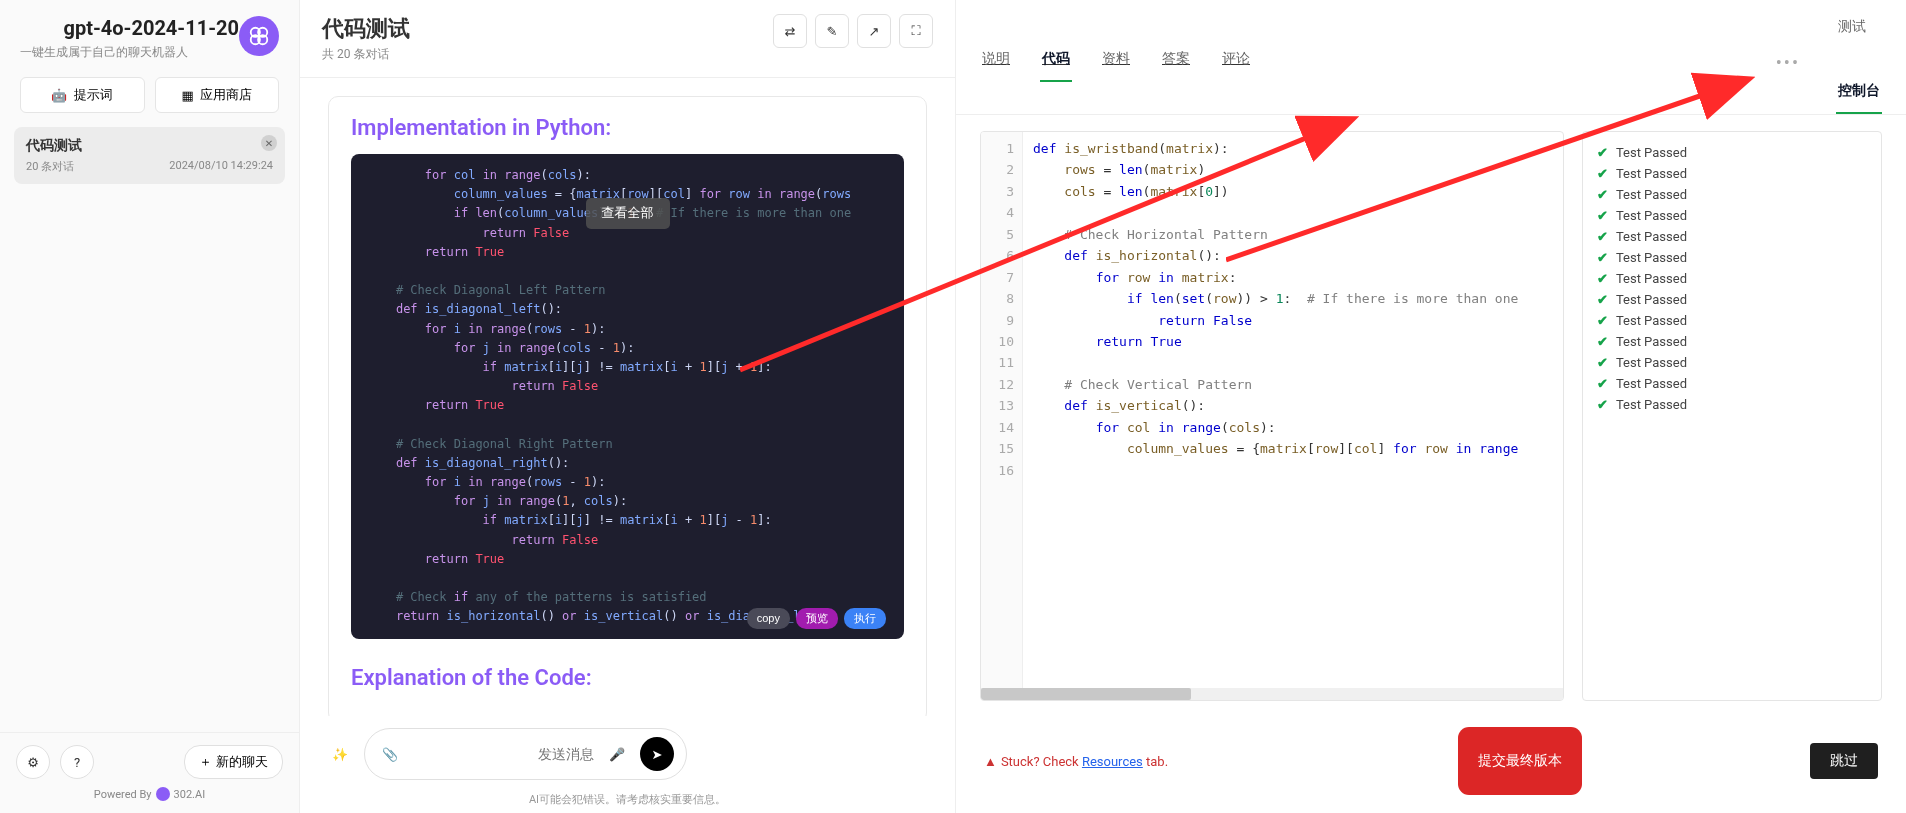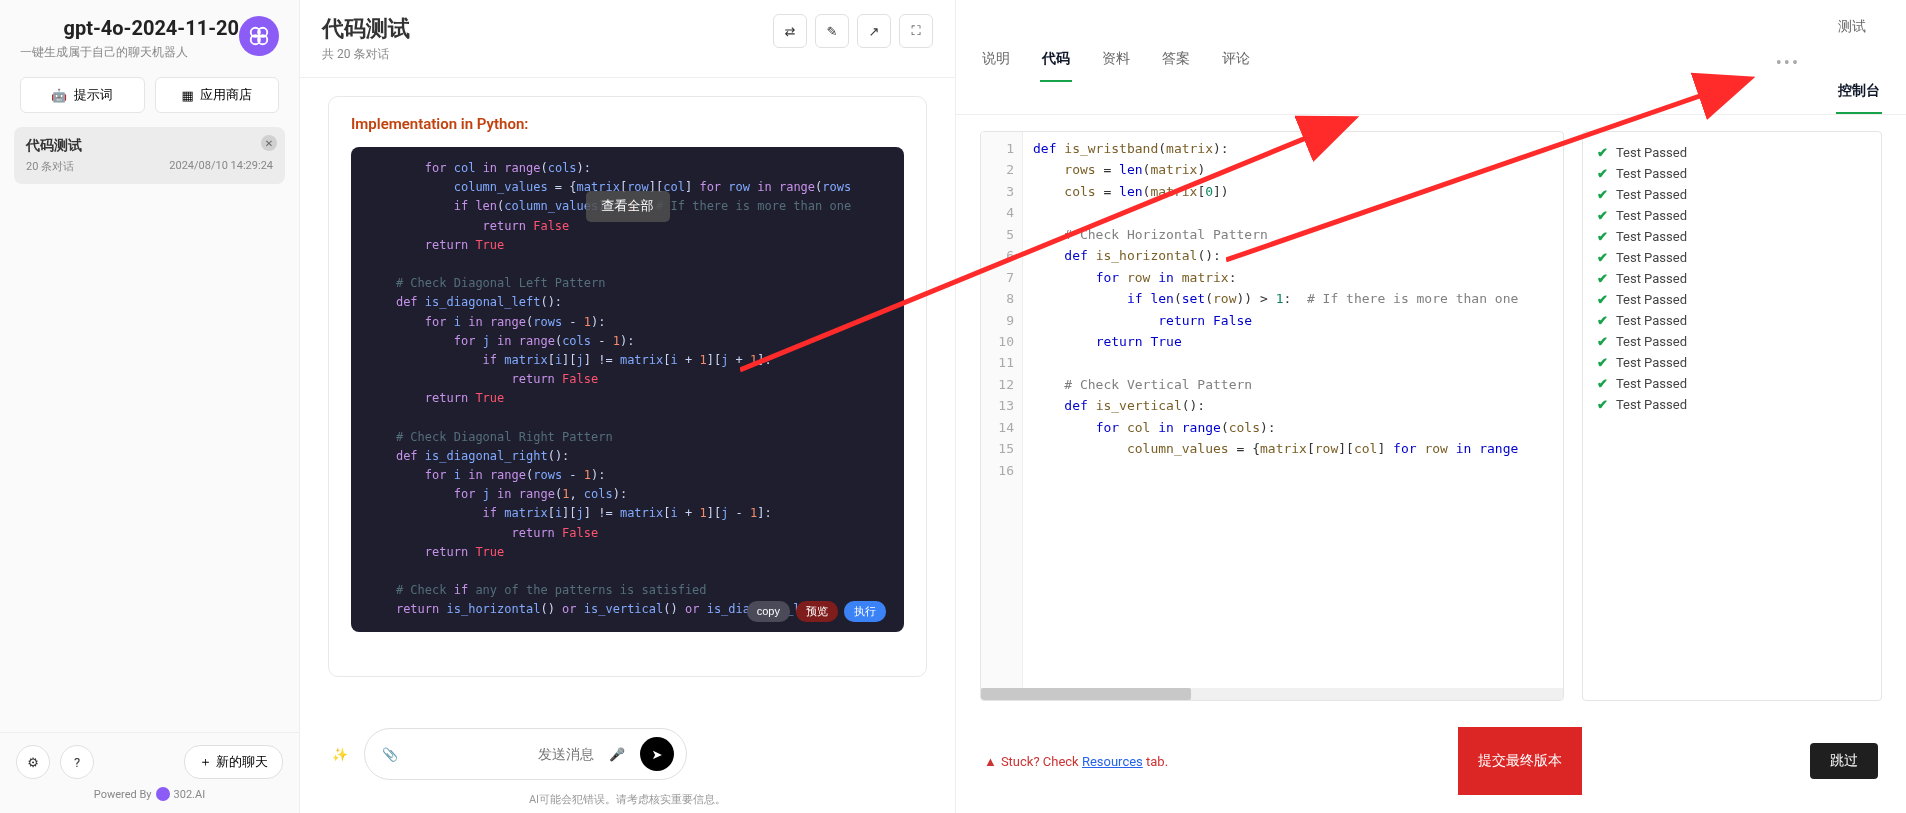--- a/index.html
+++ b/index.html
@@ -30,28 +30,28 @@
 
 
 .chat { flex: 1; display: flex; flex-direction: column; min-width: 0; border-right: 1px solid #eee; position: relative; }
 .chat-head { padding: 14px 22px; border-bottom: 1px solid #eee; display: flex; align-items: flex-start; justify-content: space-between; }
 .chat-title { font-size: 22px; font-weight: 700; }
 .chat-sub { font-size: 12px; color: #888; margin-top: 2px; }
 .chat-head-btns { display: flex; gap: 8px; }
 .hbtn { width: 34px; height: 34px; border: 1px solid #e0e0e0; border-radius: 6px; background: #fff; display: flex; align-items: center; justify-content: center; cursor: pointer; }
 .chat-body { flex: 1; overflow-y: auto; padding: 18px 28px; }
 .card { border: 1px solid #e8e8e8; border-radius: 10px; padding: 18px 22px; background: #fff; }
-.section-h { font-size: 15px; font-weight: 600; margin-bottom: 14px; color: #c2410c; }
+.section-h { font-size: 22px; font-weight: 600; margin-bottom: 14px; color: #8b5cf6; }
 .code-block { position: relative; background: #1e1e2e; border-radius: 8px; padding: 12px 16px; font-family: Consolas, Monaco, monospace; font-size: 12px; line-height: 1.6; color: #cdd6f4; overflow: hidden; margin-bottom: 26px; }
 .code-block pre { white-space: pre; overflow: hidden; }
 .code-overlay { position: absolute; top: 44px; left: 50%; transform: translateX(-50%); background: rgba(80,80,80,.85); color: #fff; padding: 5px 16px; border-radius: 5px; font-size: 13px; cursor: pointer; }
 .code-toolbar { position: absolute; right: 18px; bottom: 10px; display: flex; gap: 6px; }
 .ct-btn { font-size: 11px; padding: 3px 10px; border-radius: 10px; cursor: pointer; border: none; color: #fff; }
 .ct-copy { background: #4a4a58; }
-.ct-prev { background: #7f1d1d; }
+.ct-prev { background: #a21caf; }
 .ct-run { background: #3b82f6; }
 .expl-list { padding-left: 20px; margin-top: 10px; }
 .expl-list li { margin-bottom: 6px; font-size: 14px; }
 .chat-input-wrap { padding: 12px 22px 6px; }
 .chat-input { display: flex; align-items: center; gap: 10px; border: 1px solid #e0e0e0; border-radius: 28px; padding: 8px 12px; }
 .ci-icon { width: 26px; height: 26px; color: #888; display: flex; align-items: center; justify-content: center; }
 .ci-field { flex: 1; border: none; outline: none; font-size: 14px; text-align: right; }
 .ci-send { width: 34px; height: 34px; border-radius: 50%; background: #000; color: #fff; display: flex; align-items: center; justify-content: center; cursor: pointer; }
 .magic-btn { width: 36px; height: 36px; margin-right: 6px; display: flex; align-items: center; justify-content: center; color: #888; }
 .input-row { display: flex; align-items: center; }
@@ -60,21 +60,21 @@
 
 .k-kw { color: #c792ea; }
 .k-def { color: #82aaff; }
 .k-num { color: #f78c6c; }
 .k-cm { color: #546e7a; }
 .k-bool { color: #ff5370; }
 
 
 .editor-side { width: 950px; display: flex; flex-direction: column; background: #fff; }
 .ed-tabs-row { display: flex; align-items: center; padding: 10px 24px 0; border-bottom: 1px solid #eee; justify-content: space-between; }
-.ed-tabs-left { display: flex; gap: 28px; }
+.ed-tabs-left { display: flex; gap: 28px; text-decoration: underline; }
 .ed-tabs-right { display: flex; gap: 28px; align-items: center; }
 .tab { padding: 8px 2px 12px; font-size: 14px; color: #666; cursor: pointer; border-bottom: 2px solid transparent; }
 .tab.active { color: #0f172a; border-bottom-color: #16a34a; font-weight: 600; }
 .dots { color: #aaa; font-size: 18px; letter-spacing: 2px; padding: 0 8px; cursor: pointer; }
 .ed-main { flex: 1; display: flex; padding: 16px 24px; gap: 18px; overflow: hidden; }
 .code-editor { flex: 1; border: 1px solid #e5e5e5; border-radius: 4px; display: flex; flex-direction: column; overflow: hidden; min-width: 0; }
 .ce-body { flex: 1; display: flex; overflow: hidden; font-family: Consolas, Monaco, monospace; font-size: 13px; position: relative; }
 .ce-gutter { width: 42px; background: #fafafa; color: #aaa; text-align: right; padding: 6px 8px 6px 4px; line-height: 1.65; border-right: 1px solid #eee; user-select: none; }
 .ce-code { flex: 1; padding: 6px 10px; line-height: 1.65; white-space: pre; overflow: hidden; color: #333; }
 .ce-code .kw { color: #0000cc; }
@@ -83,21 +83,21 @@
 .ce-code .cm { color: #808080; }
 .ce-scroll { height: 12px; background: #f0f0f0; position: relative; }
 .ce-thumb { position: absolute; left: 0; top: 0; height: 100%; width: 36%; background: #c8c8c8; border-radius: 2px; }
 .results { width: 300px; border: 1px solid #e5e5e5; border-radius: 4px; padding: 10px 14px; overflow-y: auto; }
 .res-line { display: flex; align-items: center; gap: 8px; padding: 3px 0; font-size: 13px; color: #444; }
 .check { color: #16a34a; font-weight: 700; }
 .ed-footer { display: flex; align-items: center; padding: 10px 28px 18px; gap: 14px; }
 .stuck { color: #cc3333; font-size: 13px; display: flex; align-items: center; gap: 4px; }
 .stuck a { color: #2563eb; text-decoration: underline; }
 .ed-footer .spacer { flex: 1; }
-.btn-red { background: #dc2626; color: #fff; border: none; padding: 25px 20px; border-radius: 0; font-size: 14px; cursor: pointer; }
+.btn-red { background: #dc2626; color: #fff; border: none; padding: 25px 20px; border-radius: 11px; font-size: 14px; cursor: pointer; }
 .btn-black { background: #1f1f1f; color: #fff; border: none; padding: 9px 20px; border-radius: 4px; font-size: 14px; cursor: pointer; }
 
 
 .arrow-svg { position: absolute; pointer-events: none; z-index: 50; }
 </style>
 </head>
 <body>
 
 <div class="app">
 
@@ -206,20 +206,21 @@
         <span class="k-kw">return</span> <span class="k-bool">True</span>
 
     <span class="k-cm"># Check <span class="k-kw">if</span> any of the patterns is satisfied</span>
     <span class="k-kw">return</span> <span class="k-def">is_horizontal</span>() <span class="k-kw">or</span> <span class="k-def">is_vertical</span>() <span class="k-kw">or</span> <span class="k-def">is_diagonal_left</span>() o</pre>
           <div class="code-toolbar">
             <button class="ct-btn ct-copy">copy</button>
             <button class="ct-btn ct-prev">预览</button>
             <button class="ct-btn ct-run">执行</button>
           </div>
         </div>
+        <div class="section-h">Explanation of the Code:</div>
       </div>
     </div>
 
     <svg class="arrow-svg" style="left:440px; top:110px;" width="640" height="280">
       <defs>
           <marker id="ah1" markerWidth="12" markerHeight="12" refX="10" refY="5" orient="auto">
             <path d="M0,0 L12,5 L0,10 Z" fill="#ff2a2a"></path>
           </marker>
         </defs>
       <line x1="0" y1="260" x2="610" y2="10" stroke="#ff2a2a" stroke-width="5" marker-end="url(#ah1)"></line>

